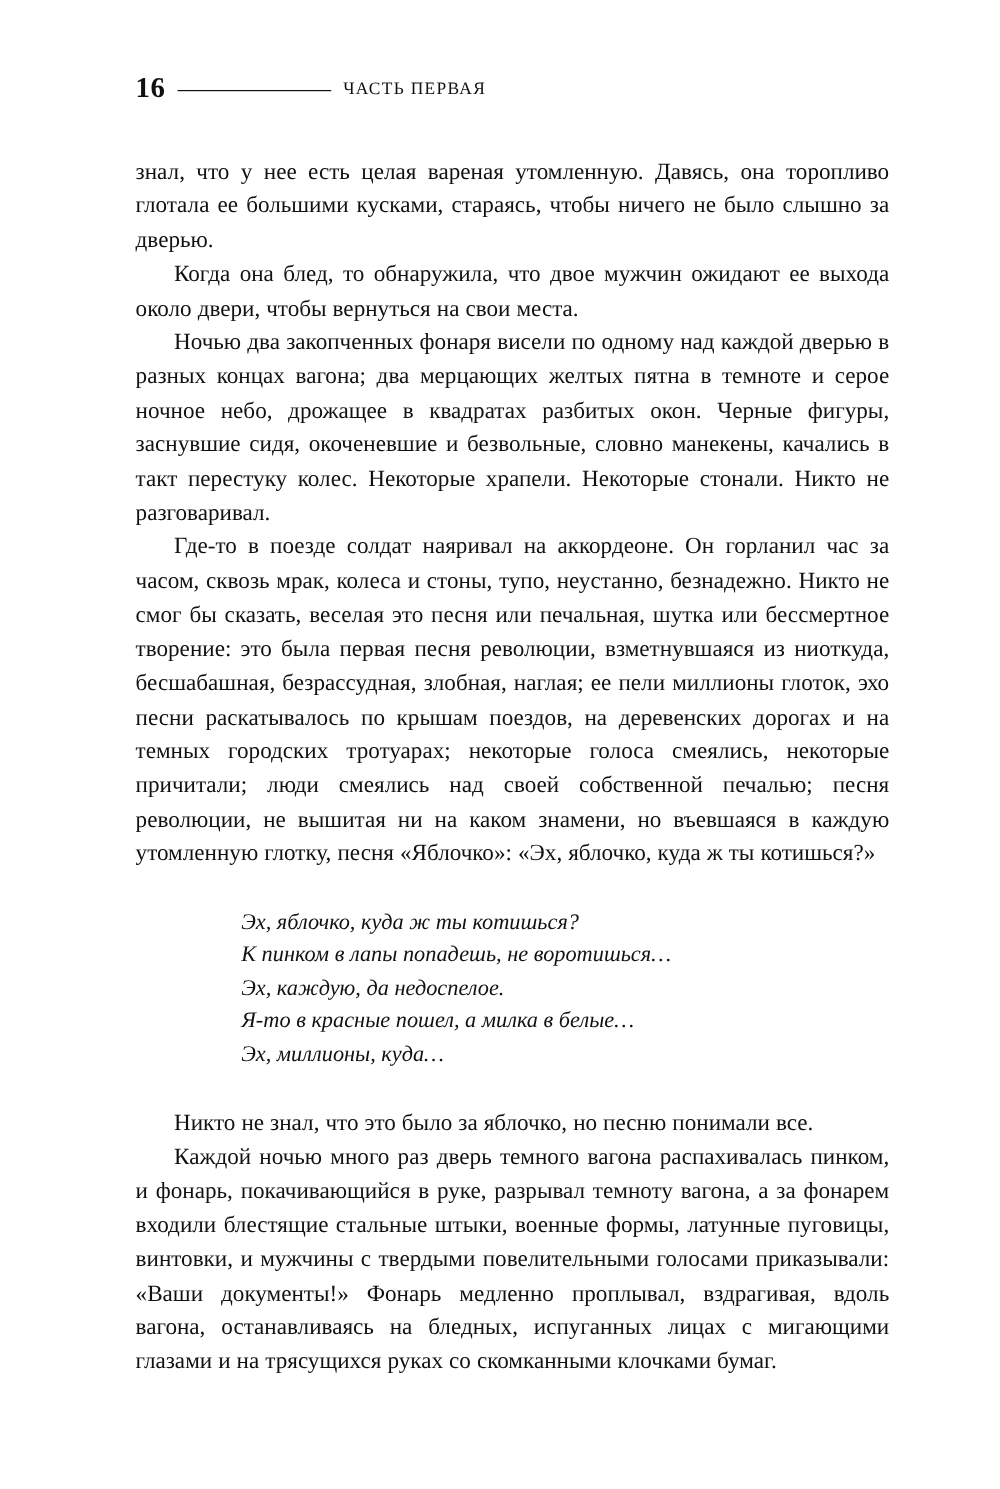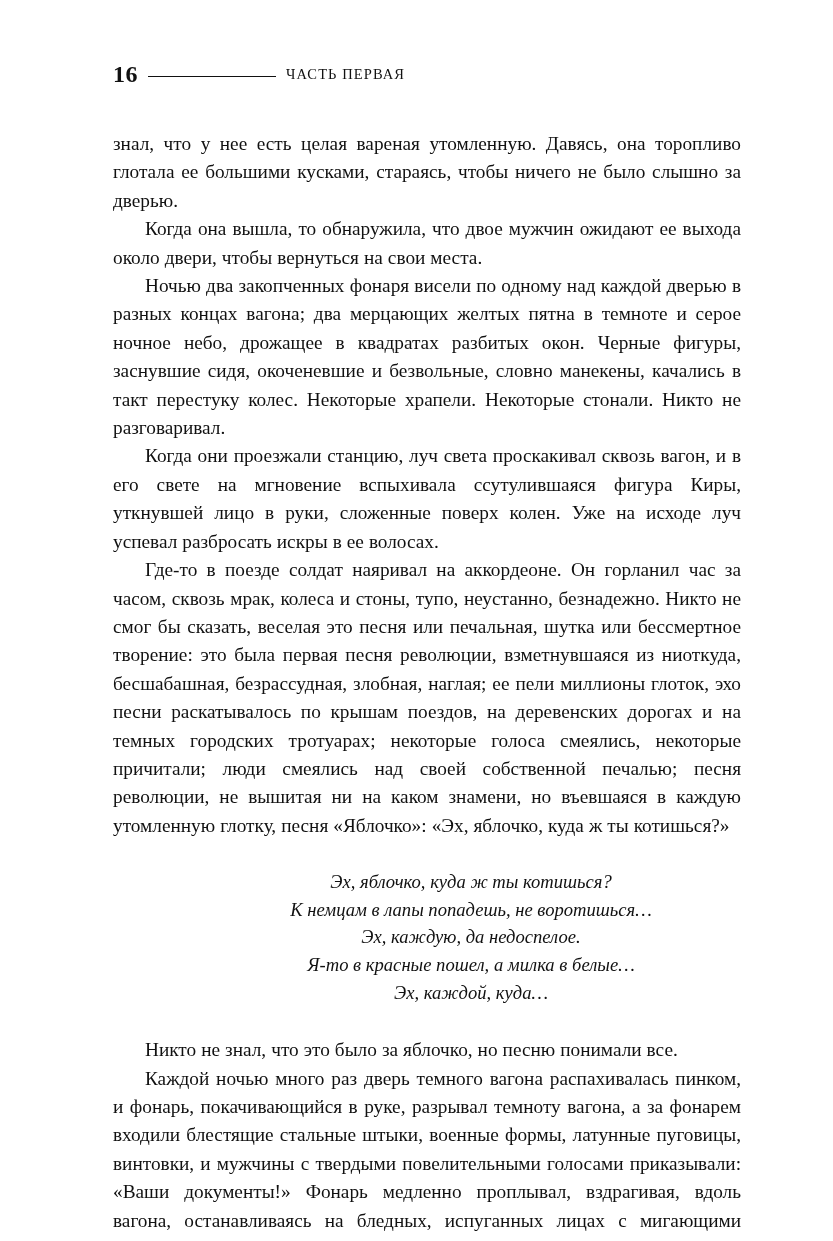--- a/index.html
+++ b/index.html
@@ -76,48 +76,46 @@
   
   .verse {
     margin: 28px 0 30px 0;
     padding-left: 88px;
   }
   .verse .line {
     font-style: italic;
     font-size: 18.6px;
     line-height: 27.6px;
     white-space: nowrap;
-    text-align: center;
   }
 </style>
 </head>
 <body>
 
 <div class="page">
   <div class="content">
 
     <div class="runhead">
       <div class="folio">16</div>
       <div class="rule"></div>
       <div class="runtitle">ЧАСТЬ ПЕРВАЯ</div>
     </div>
 
     <div class="body-text">
       <p>знал, что у нее есть целая вареная утомленную. Давясь, она торо­пливо глотала ее большими кусками, стараясь, чтобы ничего не было слышно за дверью.</p>
-      <p class="indent">Когда она вышла, то обнаружила, что двое мужчин ожидают ее выхода около двери, чтобы вернуться на свои места.</p>
+      <p class="indent">Когда она блед, то обнаружила, что двое мужчин ожидают ее выхода около двери, чтобы вернуться на свои места.</p>
       <p class="indent">Ночью два закопченных фонаря висели по одному над каждой две­рью в разных концах вагона; два мерцающих желтых пятна в темноте и серое ночное небо, дрожащее в квадратах разбитых окон. Черные фигуры, заснувшие сидя, окоченевшие и безвольные, словно мане­кены, качались в такт перестуку колес. Некоторые храпели. Некото­рые стонали. Никто не разговаривал.</p>
-      <p class="indent">Когда они проезжали станцию, луч света проскакивал сквозь вагон, и в его свете на мгновение вспыхивала ссутулившаяся фигура Киры, уткнувшей лицо в руки, сложенные поверх колен. Уже на исходе луч успевал разбросать искры в ее волосах.</p>
       <p class="indent">Где-то в поезде солдат наяривал на аккордеоне. Он горланил час за часом, сквозь мрак, колеса и стоны, тупо, неустанно, безна­дежно. Никто не смог бы сказать, веселая это песня или печальная, шутка или бессмертное творение: это была первая песня революции, взметнувшаяся из ниоткуда, бесшабашная, безрассудная, злобная, наглая; ее пели миллионы глоток, эхо песни раскатывалось по кры­шам поездов, на деревенских дорогах и на темных городских тротуа­рах; некоторые голоса смеялись, некоторые причитали; люди смея­лись над своей собственной печалью; песня революции, не вышитая ни на каком знамени, но въевшаяся в каждую утомленную глотку, песня «Яблочко»: «Эх, яблочко, куда ж ты котишься?»</p>
 
       <div class="verse">
         <div class="line">Эх, яблочко, куда ж ты котишься?</div>
-        <div class="line">К немцам в лапы попадешь, не воротишься…</div>
+        <div class="line">К пинком в лапы попадешь, не воротишься…</div>
         <div class="line">Эх, каждую, да недоспелое.</div>
         <div class="line">Я-то в красные пошел, а милка в белые…</div>
-        <div class="line">Эх, каждой, куда…</div>
+        <div class="line">Эх, миллионы, куда…</div>
       </div>
 
       <p class="indent">Никто не знал, что это было за яблочко, но песню понимали все.</p>
       <p class="indent">Каждой ночью много раз дверь темного вагона распахивалась пинком, и фонарь, покачивающийся в руке, разрывал темноту вагона, а за фонарем входили блестящие стальные штыки, военные формы, латунные пуговицы, винтовки, и мужчины с твердыми пове­лительными голосами приказывали: «Ваши документы!» Фонарь мед­ленно проплывал, вздрагивая, вдоль вагона, останавливаясь на блед­ных, испуганных лицах с мигающими глазами и на трясущихся руках со скомканными клочками бумаг.</p>
     </div>
 
   </div>
 </div>
 
 </body></html>

